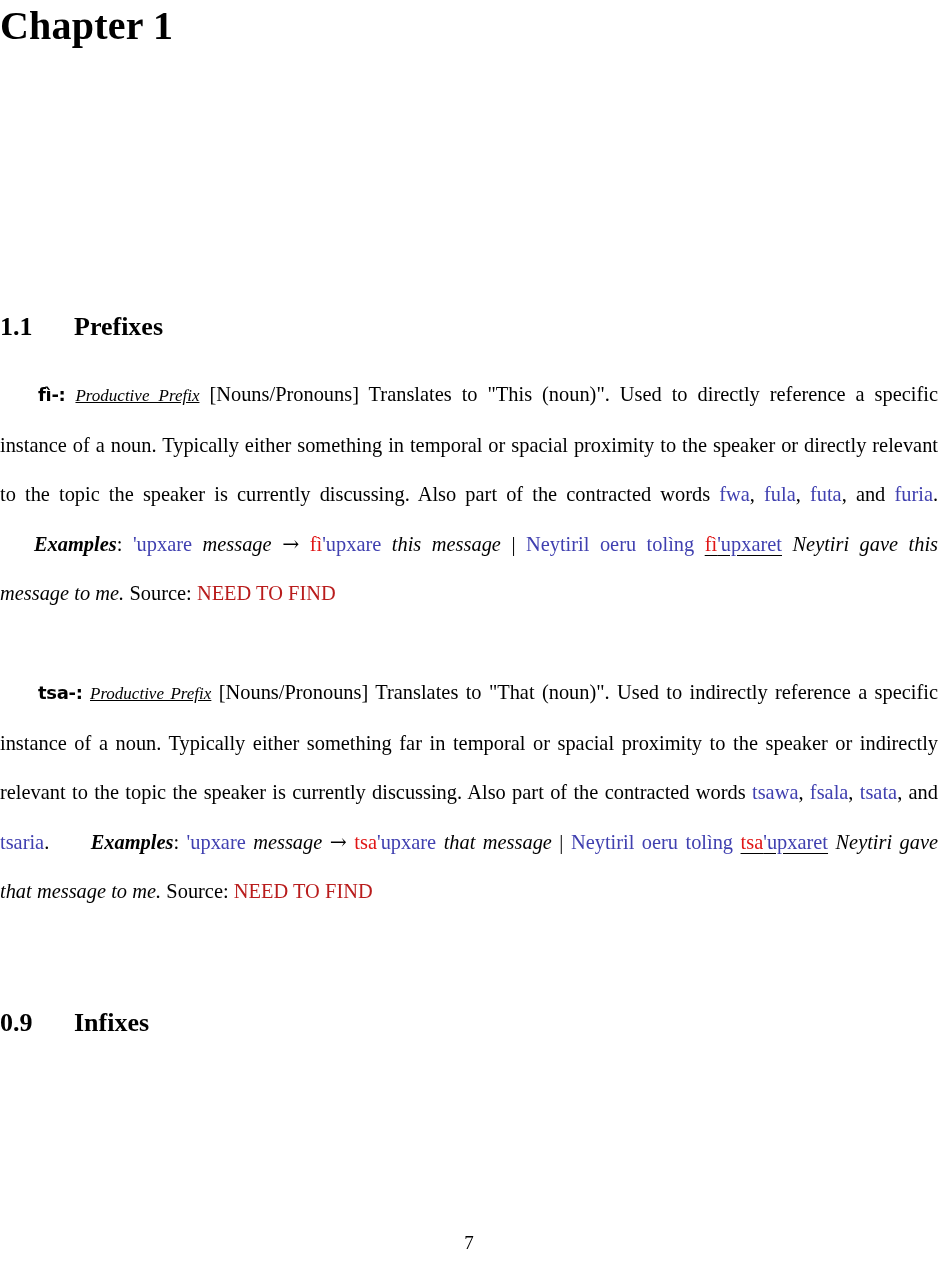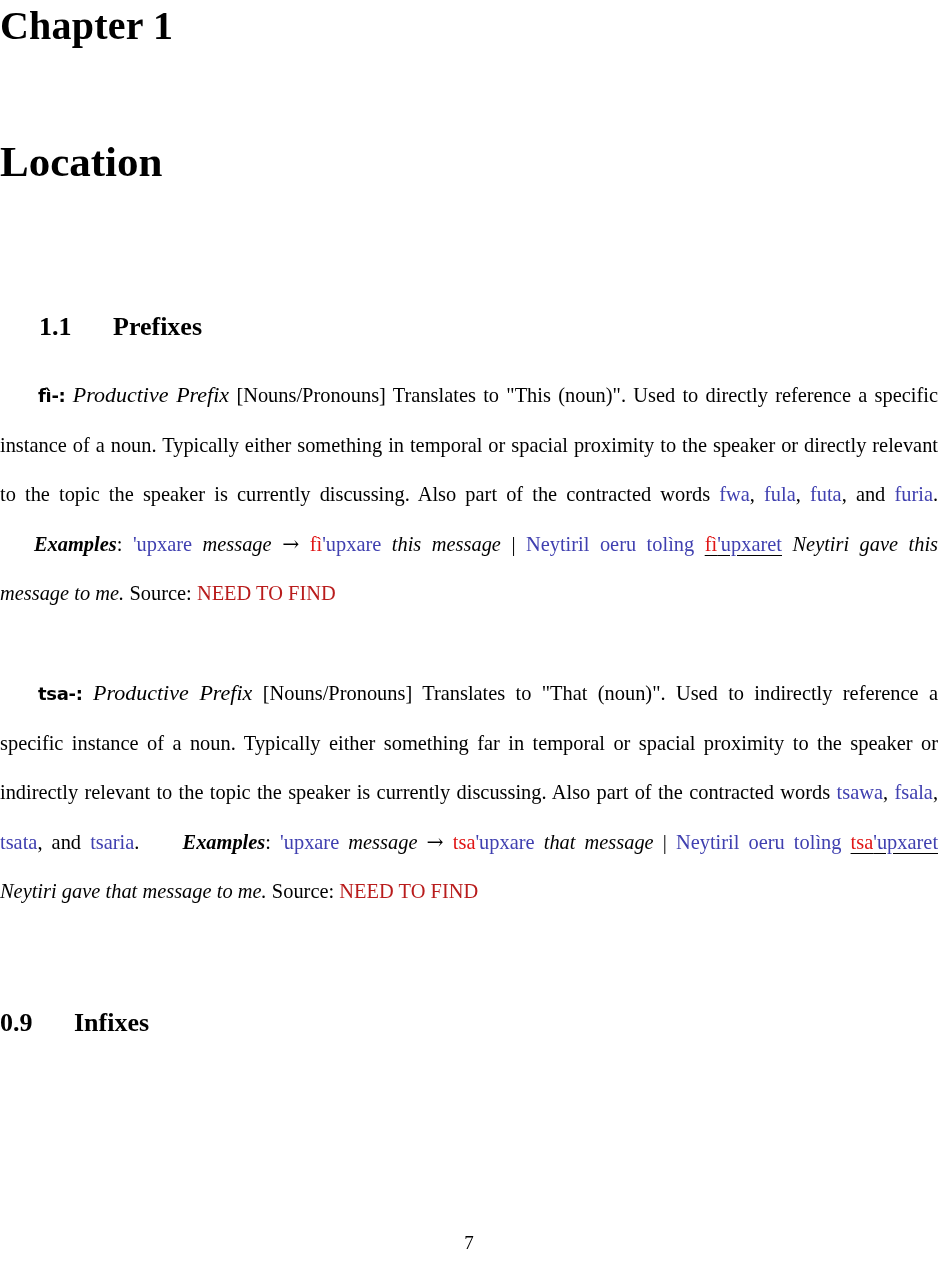--- a/index.html
+++ b/index.html
@@ -64,38 +64,39 @@
   .entry .indent { display: inline-block; width: 38px; }
 
   .headword {
     font-family: "DejaVu Sans", sans-serif;
     font-weight: bold;
     font-size: 18px;
     letter-spacing: -0.3px;
   }
   .pos {
     font-style: italic;
-    font-size: 22px;
+    font-size: 17px;
+    text-decoration: underline;
   }
   .ital { font-style: italic; }
   .bi { font-style: italic; font-weight: bold; padding-left: 34px; }
 
   a.lnk, .lnk {
     color: #4040b0;
     text-decoration: none;
   }
   .lnk-red { color: #e01515; text-decoration: none; }
   .src-link { color: #b91c1c; text-decoration: none; }
   .ul { text-decoration: underline; text-decoration-thickness: 1px; text-underline-offset: 4px; }
   .arrow { font-family: "DejaVu Serif", serif; }
   .bar { font-family: "Liberation Serif", serif; }
 
   
   #chapter-block   { position: absolute; top: 0px;    left: 0px; }
-  #section-prefixes{ position: absolute; top: 312px;  left: 0px; padding-left: 39px; }
+  #section-prefixes{ position: absolute; top: 312px;  left: 0px; }
   #entry-fi        { position: absolute; top: 370px;  left: 0px; width: 938px; }
   #entry-tsa       { position: absolute; top: 668px;  left: 0px; width: 938px; }
   #section-infixes { position: absolute; top: 1008px; left: 0px; }
   #section-suffixes{ position: absolute; top: 1096px; left: 0px; }
   #page-number {
     position: absolute;
     top: 1232px;
     left: 0;
     width: 938px;
     text-align: center;
@@ -103,21 +104,20 @@
   }
 </style>
 </head>
 <body>
 
 <div class="page">
 
   <div id="chapter-block">
     <div class="chapter-num">Chapter 1</div>
   </div>
-  <div class="chapter-title">Location</div>
 
   <div id="section-prefixes" class="section-head"><span class="num">1.1</span><span>Prefixes</span></div>
 
   <p id="entry-fi" class="entry"><span class="indent"></span><span class="headword">fì-:</span> <span class="pos">Productive Prefix</span> <span>[Nouns/Pronouns]</span> <span>Translates to "This (noun)". Used to directly reference a specific instance of a noun. Typically either something in temporal or spacial proximity to the speaker or directly relevant to the topic the speaker is currently discussing. Also part of the contracted words</span> <a href="#" class="lnk">fwa</a><span>, </span><a href="#" class="lnk">fula</a><span>, </span><a href="#" class="lnk">futa</a><span>, </span><span>and </span><a href="#" class="lnk">furia</a><span>.</span> <span class="bi">Examples</span><span>:</span> <span class="lnk">'upxare</span> <span class="ital">message</span> <span class="arrow">→</span> <span class="lnk-red">fì</span><span class="lnk">'upxare</span> <span class="ital">this message</span> <span class="bar">|</span> <span class="lnk">Neytiril oeru tolìng</span> <span class="ul"><span class="lnk-red">fì</span><span class="lnk">'upxaret</span></span> <span class="ital">Neytiri gave this message to me.</span> <span>Source:</span> <a href="#" class="src-link">NEED TO FIND</a></p>
 
   <p id="entry-tsa" class="entry"><span class="indent"></span><span class="headword">tsa-:</span> <span class="pos">Productive Prefix</span> <span>[Nouns/Pronouns]</span> <span>Translates to "That (noun)". Used to indirectly reference a specific instance of a noun. Typically either something far in temporal or spacial proximity to the speaker or indirectly relevant to the topic the speaker is currently discussing. Also part of the contracted words</span> <a href="#" class="lnk">tsawa</a><span>, </span><a href="#" class="lnk">fsala</a><span>, </span><a href="#" class="lnk">tsata</a><span>, </span><span>and </span><a href="#" class="lnk">tsaria</a><span>.</span> <span class="bi">Examples</span><span>:</span> <span class="lnk">'upxare</span> <span class="ital">message</span> <span class="arrow">→</span> <span class="lnk-red">tsa</span><span class="lnk">'upxare</span> <span class="ital">that message</span> <span class="bar">|</span> <span class="lnk">Neytiril oeru tolìng</span> <span class="ul"><span class="lnk-red">tsa</span><span class="lnk">'upxaret</span></span> <span class="ital">Neytiri gave that message to me.</span> <span>Source:</span> <a href="#" class="src-link">NEED TO FIND</a></p>
 
   <div id="section-infixes" class="section-head"><span class="num">0.9</span><span>Infixes</span></div>
 
 

